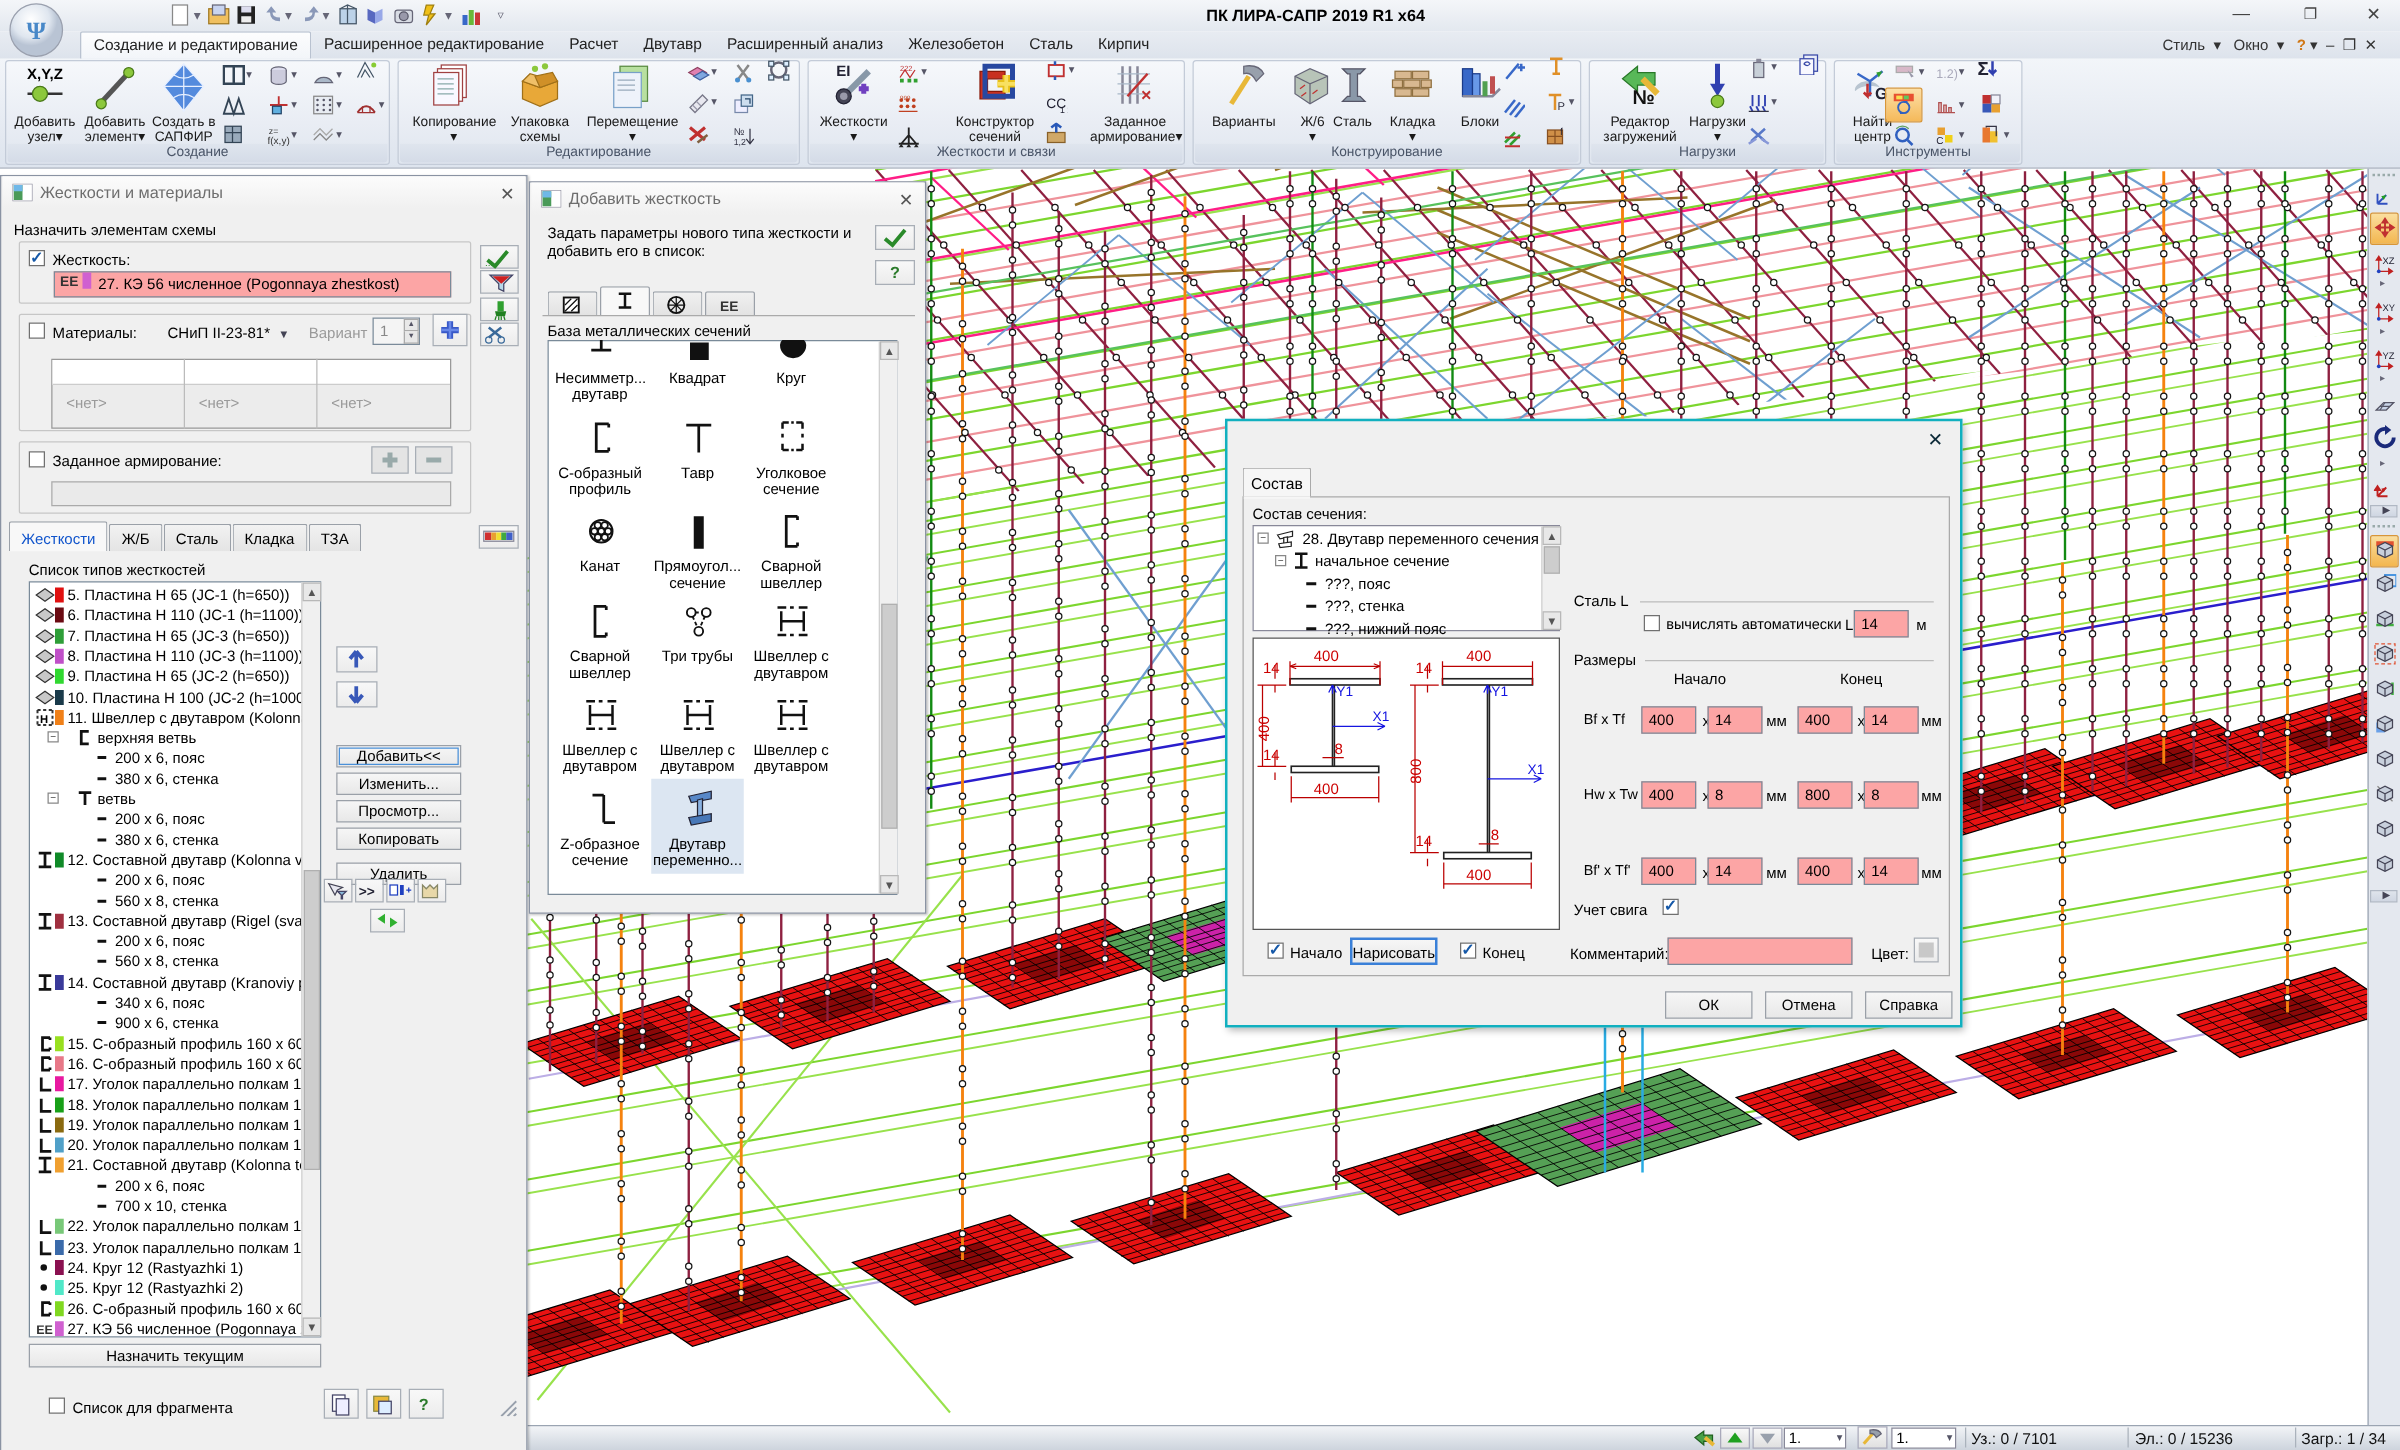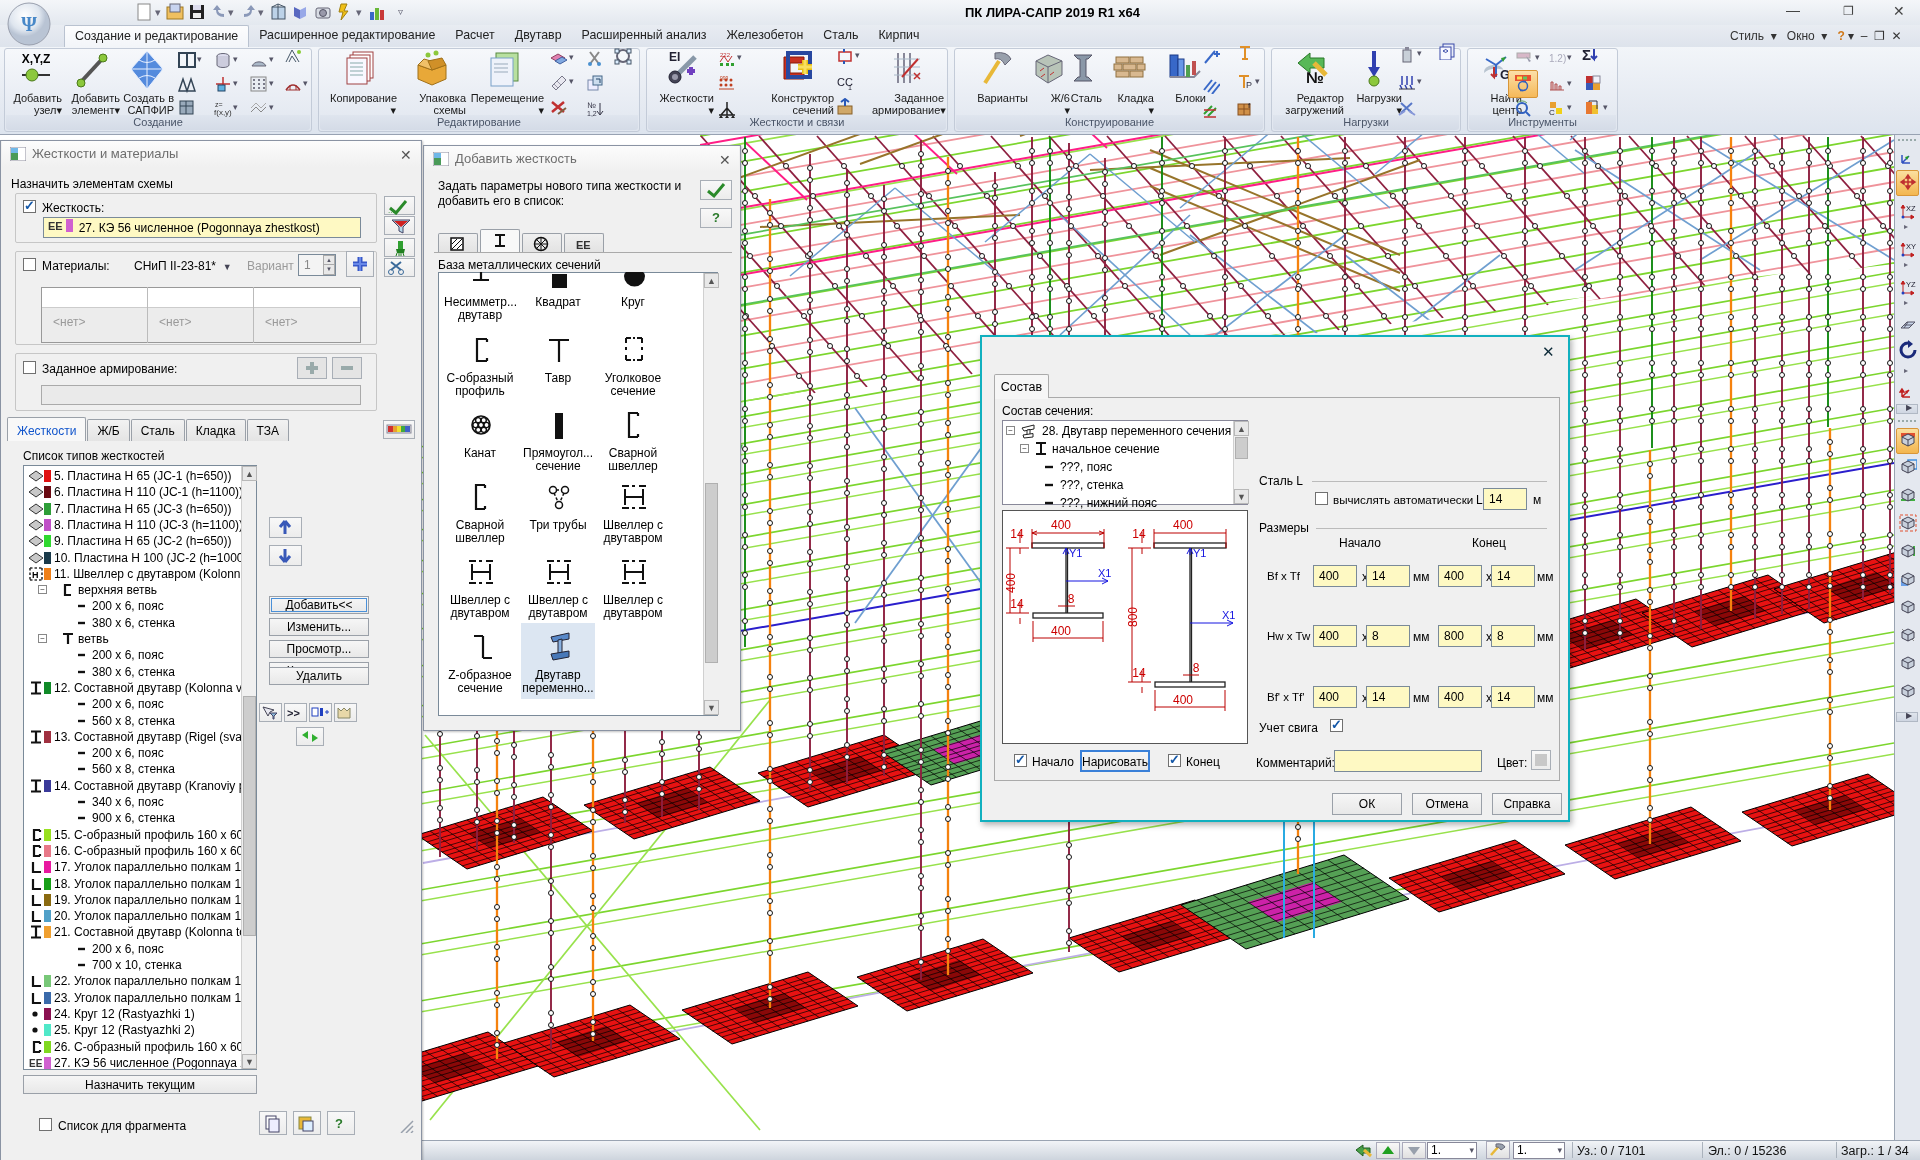--- a/index.html
+++ b/index.html
@@ -1,32 +1,32 @@
 <!DOCTYPE html>
 <html><head><meta charset="utf-8"><style>
 *{margin:0;padding:0;box-sizing:border-box}
 html,body{width:1920px;height:1160px;overflow:hidden;font-family:"Liberation Sans",sans-serif;font-size:12px;background:#fff}
 .abs{position:absolute}
 #titlebar{position:absolute;left:0;top:0;width:1920px;height:25px;background:linear-gradient(#f4f6f9,#e3e8ef)}
 #tabrow{position:absolute;left:0;top:25px;width:1920px;height:22px;background:linear-gradient(#e8ecf2,#dde3ec)}
 #ribbon{position:absolute;left:0;top:47px;width:1920px;height:88px;background:linear-gradient(#f2f5f9,#e4e9f1 70%,#dde4ee);border-bottom:1px solid #98a2b2}
 .rgroup{position:absolute;top:1px;height:84px;background:linear-gradient(#f6f8fb,#e9edf4 60%,#e0e6ef);border:1px solid #c3cbd8;border-radius:3px}
 .rglabel{position:absolute;left:1px;right:1px;bottom:1px;height:15px;background:linear-gradient(#dfe5ee,#d4dbe7);color:#4a5568;font-size:11px;text-align:center;line-height:15px;border-radius:0 0 3px 3px}
-.bigbtn{position:absolute;top:2px;text-align:right;color:#1a1a1a;font-size:11px;line-height:12px}
+.bigbtn{position:absolute;top:2px;text-align:center;color:#1a1a1a;font-size:11px;line-height:12px}
 .bigbtn .cap{margin-top:1px}
 .tab{float:left;height:22px;line-height:21px;padding:0 10px;color:#222;font-size:12.4px}
 .tab.active{background:linear-gradient(#fdfdfe,#f2f5f9);border:1px solid #b9c2d0;border-bottom:none;border-radius:2px 2px 0 0;margin-top:0px}
 .win{position:absolute;border:1px solid #8a93a3;background:#f0f0f0;box-shadow:1px 1px 2px rgba(0,0,0,.25)}
 .wtitle{position:absolute;left:1px;top:0;right:1px;height:26px;background:linear-gradient(#fcfcfc,#f0f0f0);color:#6e6e6e;font-size:13px;line-height:26px}
 .gbox{position:absolute;border:1px solid #c6c6c6;border-radius:2px}
 .cb{position:absolute;width:13px;height:13px;background:#fff;border:1px solid #707070}
 .cb.on:before{content:"✓";position:absolute;left:0px;top:-3px;font-size:13px;font-weight:bold;color:#1558a8}
 .txt{position:absolute;font-size:12px;color:#000;white-space:nowrap}
 .gtxt{position:absolute;font-size:12px;color:#9a9a9a;white-space:nowrap}
-.field{position:absolute;background:#fef9c3;border:1px solid #7a8a99}
+.field{position:absolute;background:#fca5a5;border:1px solid #7a8a99}
 .btn{position:absolute;background:linear-gradient(#f6f6f6,#e8e8e8);border:1px solid #9aa0a8;font-size:12px;text-align:center;color:#000}
 .sbtn{position:absolute;background:linear-gradient(#f8f8f8,#ececec);border:1px solid #a8aeb6}
 .ltab{float:left;height:22px;line-height:22px;padding:0 9px;border:1px solid #9aa0a8;border-bottom:none;background:linear-gradient(#f2f2f2,#e4e4e4);font-size:12px;border-radius:2px 2px 0 0;margin-right:1px}
 .ltab.act{background:#f8f8f8;color:#1155cc;height:24px;position:relative;top:-2px;line-height:26px}
 .scroll{position:absolute;width:15px;background:#f0f0f0;border-left:1px solid #d0d0d0}
 .sarrow{position:absolute;left:0;width:15px;height:15px;background:#e8e8e8;border:1px solid #b8b8b8;color:#555;font-size:9px;text-align:center;line-height:14px}
 .sthumb{position:absolute;left:1px;width:13px;background:#cdcdcd;border:1px solid #b0b0b0}
 .teal{position:absolute;left:980px;top:335px;width:590px;height:487px;background:#f0f0f0;border:2px solid #11b0bf;box-shadow:2px 3px 6px rgba(0,0,0,.3)}
 .dimtxt{font-size:12px;fill:#cc0000;font-family:"Liberation Sans",sans-serif}
 .statxt{font-size:12.5px;color:#111}
@@ -2886,21 +2886,21 @@
       <path d="M16 4 V17 M16 4 L11 10 M16 4 L21 10" stroke="#3858b8" stroke-width="3" fill="none"></path>
     </svg>
 <div class="sbtn" style="left:268px;top:404px;width:33px;height:21px"></div>
     <svg class="abs" style="left:268px;top:404px" width="33" height="21">
       <path d="M16 4 V17 M16 17 L11 11 M16 17 L21 11" stroke="#3858b8" stroke-width="3" fill="none"></path>
     </svg>
 <div class="btn" style="left:268px;top:455px;width:100px;height:18px;line-height:17px;outline:1.5px solid #4a90d8;outline-offset:-3px;">Добавить&lt;&lt;</div>
 <div class="btn" style="left:268px;top:477px;width:100px;height:18px;line-height:17px;">Изменить...</div>
 <div class="btn" style="left:268px;top:499px;width:100px;height:18px;line-height:17px;">Просмотр...</div>
 <div class="btn" style="left:268px;top:521px;width:100px;height:18px;line-height:17px;">Копировать</div>
-<div class="btn" style="left:268px;top:526px;width:100px;height:18px;line-height:17px;">Удалить</div>
+<div class="btn" style="left:268px;top:549px;width:100px;height:18px;line-height:17px;">Удалить</div>
 <div class="sbtn" style="left:258px;top:562px;width:23px;height:19px"></div>
     <svg class="abs" style="left:259px;top:563px" width="21" height="17">
       <path d="M3 3 l5 9 2-4 4-2 Z" fill="#e8e8f0" stroke="#445"></path>
       <path d="M10 9 H17 L14 12 V15 H13 V12 Z" fill="#88b8d8" stroke="#446"></path>
     </svg>
 <div class="sbtn" style="left:283px;top:562px;width:23px;height:19px"></div>
     <svg class="abs" style="left:284px;top:563px" width="21" height="17">
       <text x="2" y="13" font-size="11" font-weight="bold" fill="#223">&gt;&gt;</text>
     </svg>
 <div class="sbtn" style="left:308px;top:562px;width:23px;height:19px"></div>

